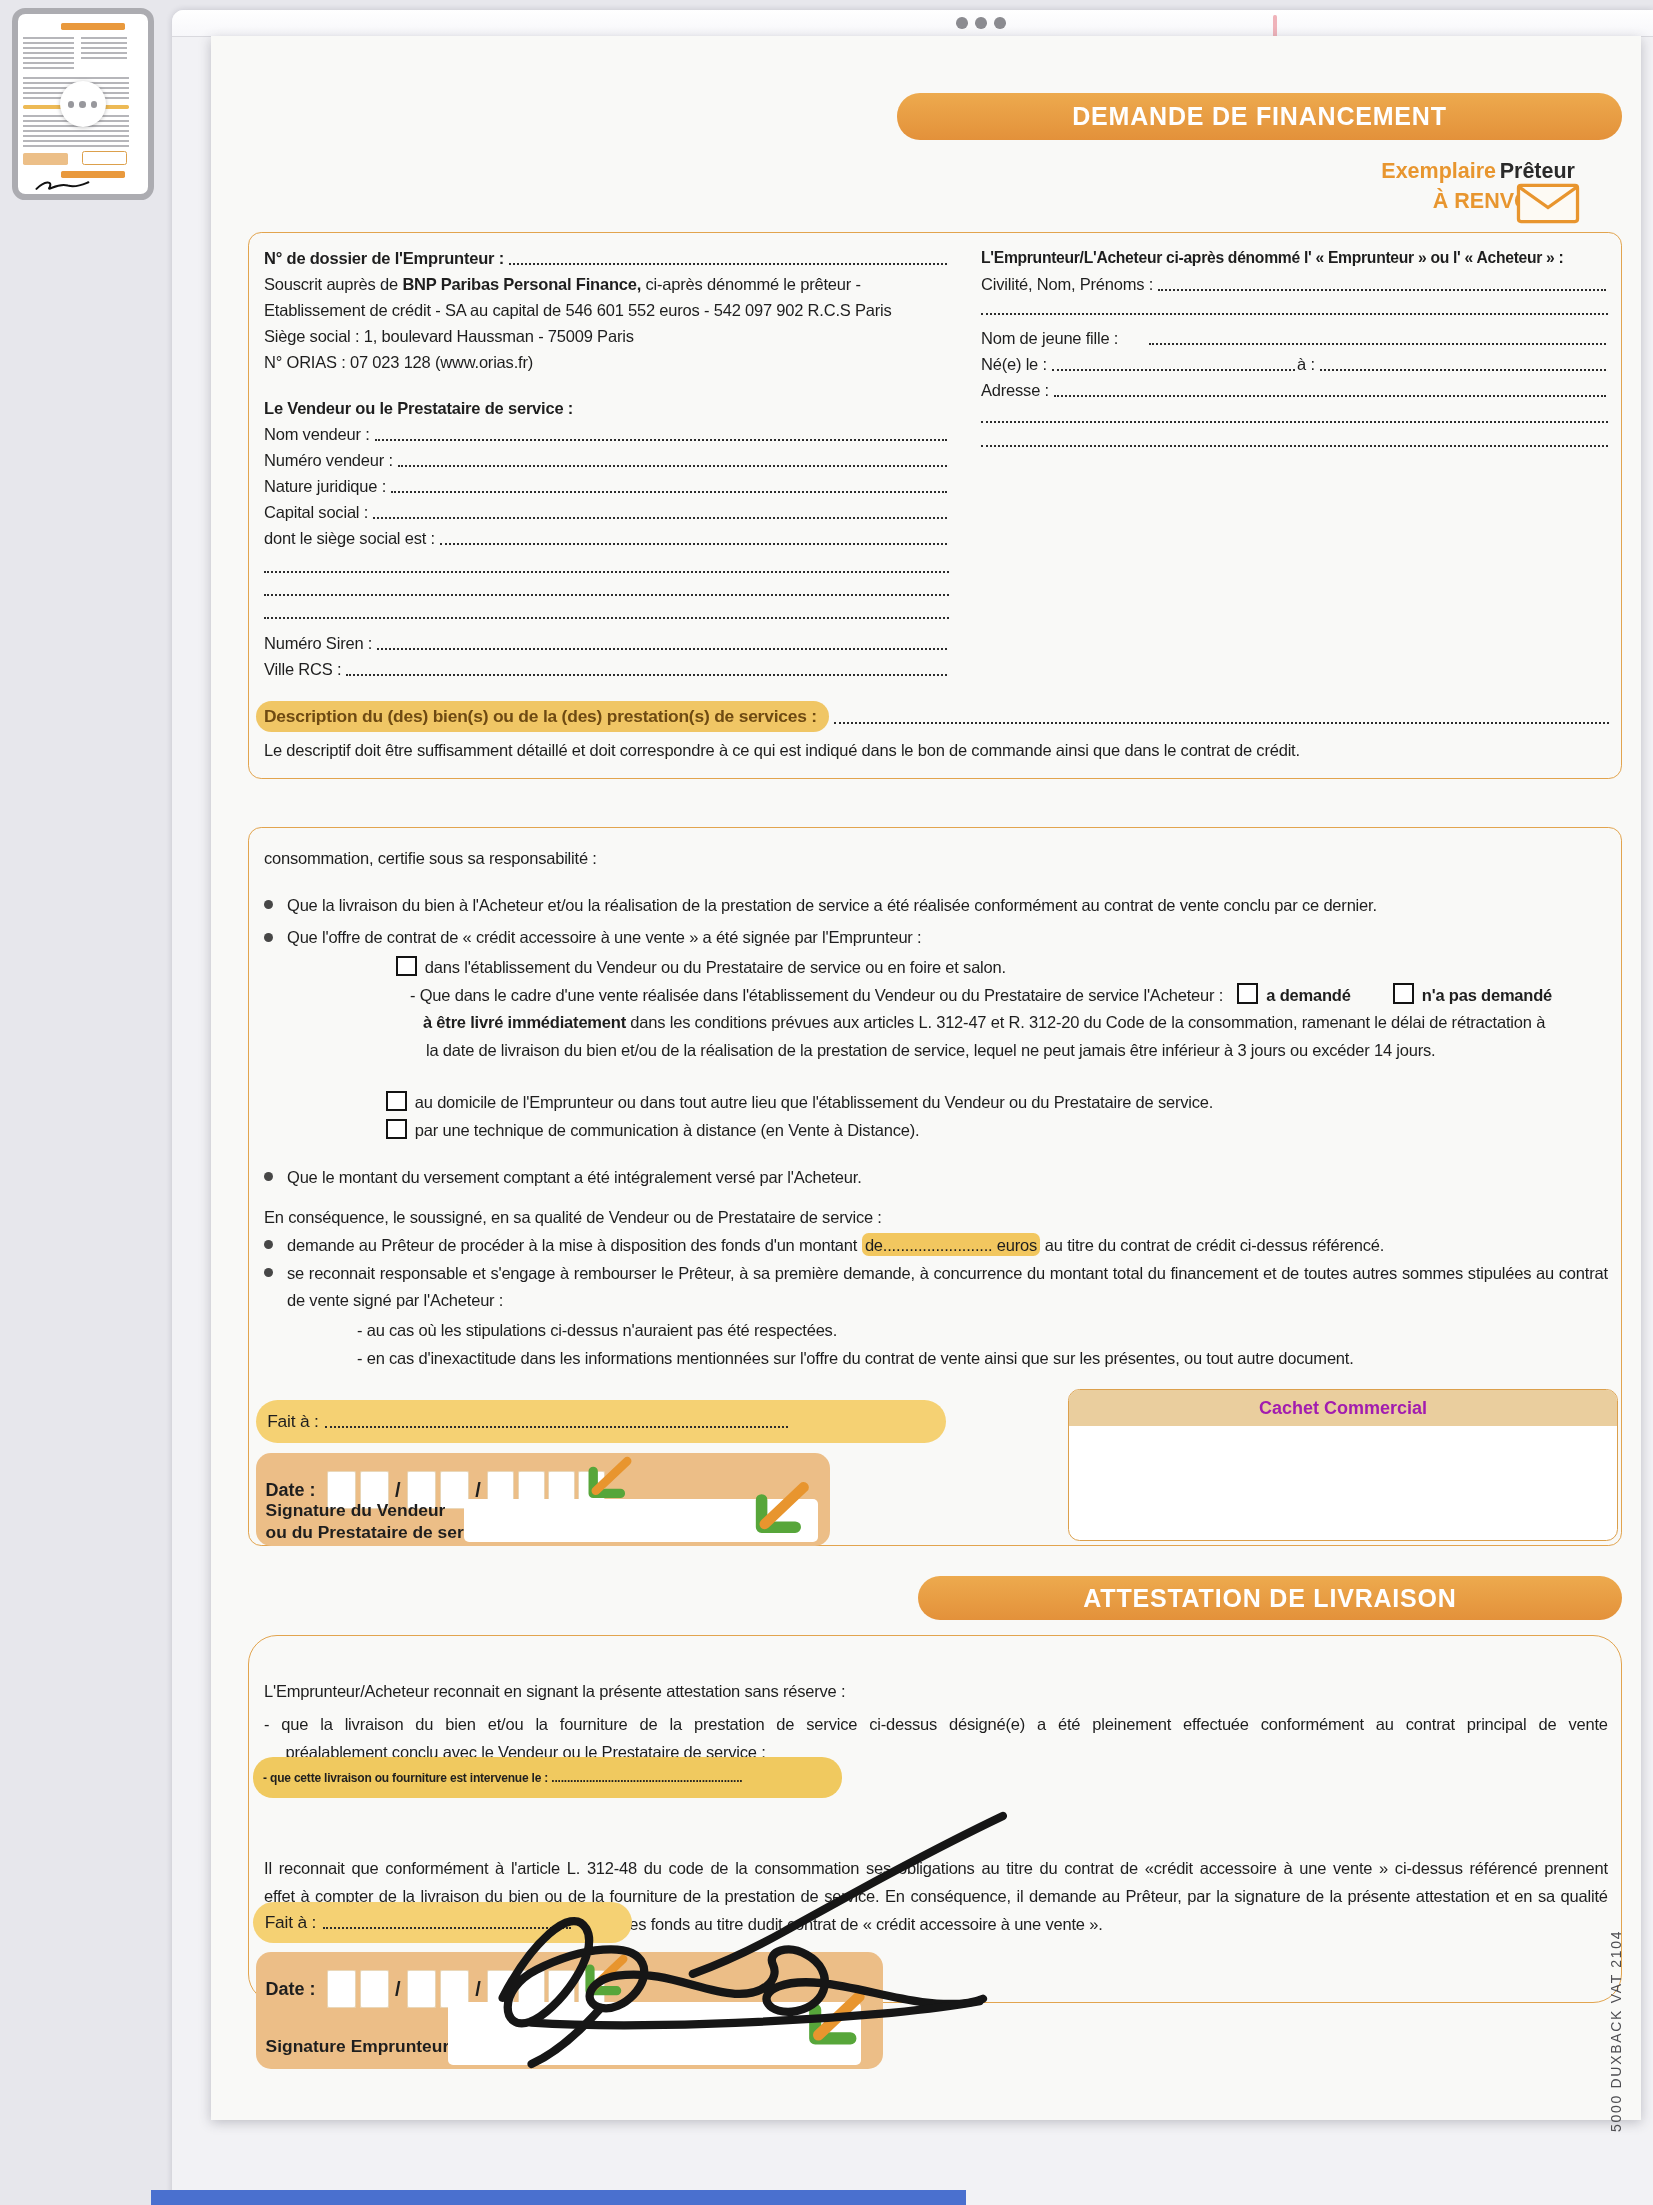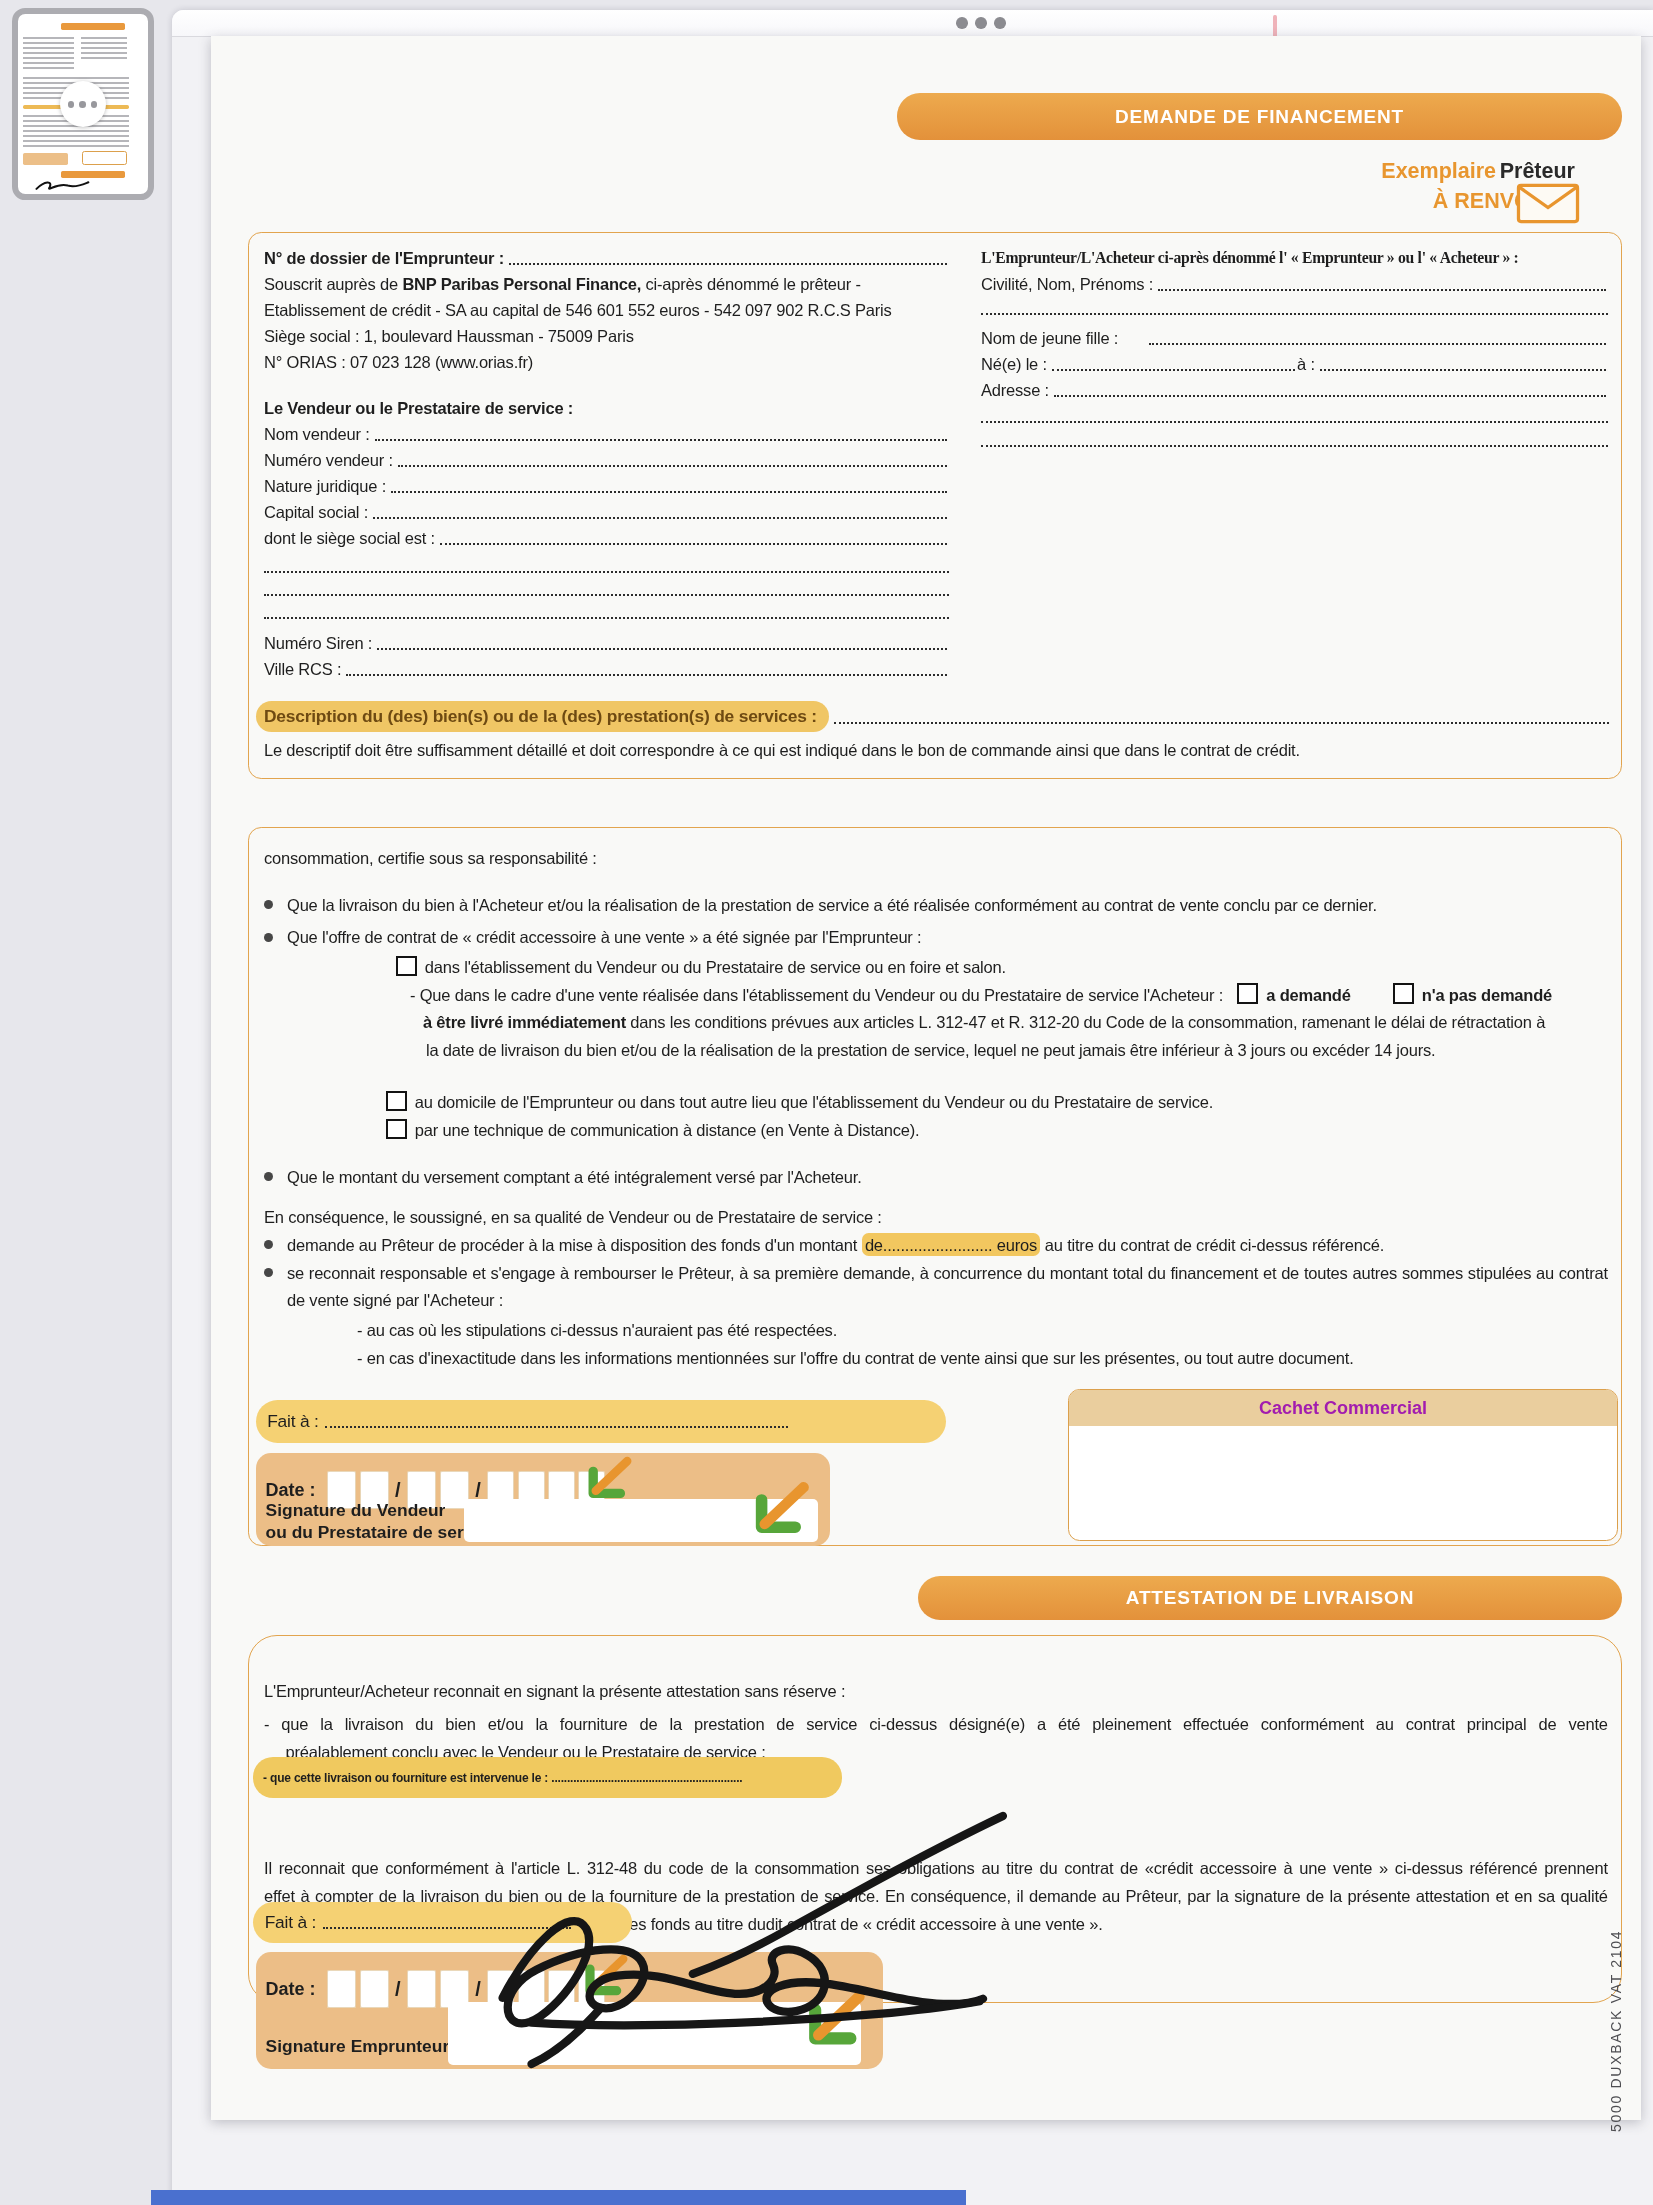--- a/index.html
+++ b/index.html
@@ -29,21 +29,21 @@
                 width:46px; height:46px; border-radius:50%; background:#fff;
                 box-shadow:0 0.8px 4.1px rgba(0,0,0,.25); display:flex; align-items:center; justify-content:center; gap:5px; }
   .thumb-menu i { width:6.6px; height:6.6px; border-radius:50%; background:#98989d; }
 
   
   .scan { position:absolute; left:211px; top:36px; width:1430px; height:2084px;
           background:#f9f9f7; box-shadow:0 3.3px 11.6px rgba(50,50,70,.28); }
 
   .banner { position:absolute; background:linear-gradient(#edaa4e,#e3913a); border-radius:23px;
             display:flex; align-items:center; justify-content:center;
-            color:#fff; font-weight:bold; font-size:19px; letter-spacing:0.8px; }
+            color:#fff; font-weight:bold; font-size:25px; letter-spacing:0.8px; }
 
   .copy-block { position:absolute; right:66px; top:122px; text-align:right; line-height:26.5px; }
   .copy-block .o { color:#e8962f; font-weight:bold; font-size:21.5px; }
   .copy-block .d { color:#2a2a2a; font-weight:bold; font-size:21.5px; }
   .envelope { position:absolute; left:1305px; top:147px; }
 
   .fbox { position:absolute; border:1.7px solid #e2a44e; border-radius:13.2px; box-sizing:border-box; }
   .b   { font-weight:bold; }
   .pline { line-height:27px; font-size:16.5px; letter-spacing:-0.2px; }
   .just  { text-align:justify; text-align-last:justify; }
@@ -201,21 +201,21 @@
             <span class="dots"></span>
           </div>
         <div class="line">
             <span>Ville RCS :</span>
             <span class="dots"></span>
           </div>
       </div>
 
       <div class="col-right">
         <div class="line b">
-            <span style="font-size:15.7px; letter-spacing:-0.3px;font-family:Liberation Serif, serif;">L'Emprunteur/L'Acheteur ci-après dénommé l' « Emprunteur » ou l' « Acheteur » :</span>
+            <span style="font-size:15.7px; letter-spacing:-0.3px;">L'Emprunteur/L'Acheteur ci-après dénommé l' « Emprunteur » ou l' « Acheteur » :</span>
           </div>
         <div class="line">
             <span>Civilité, Nom, Prénoms :</span>
             <span class="dots"></span>
           </div>
         <div class="dotrow" style="margin-top:16.5px;"></div>
         <div class="line" style="margin-top:10px;gap:26px;">
             <span>Nom de jeune fille :</span>
             <span class="dots"></span>
           </div>

